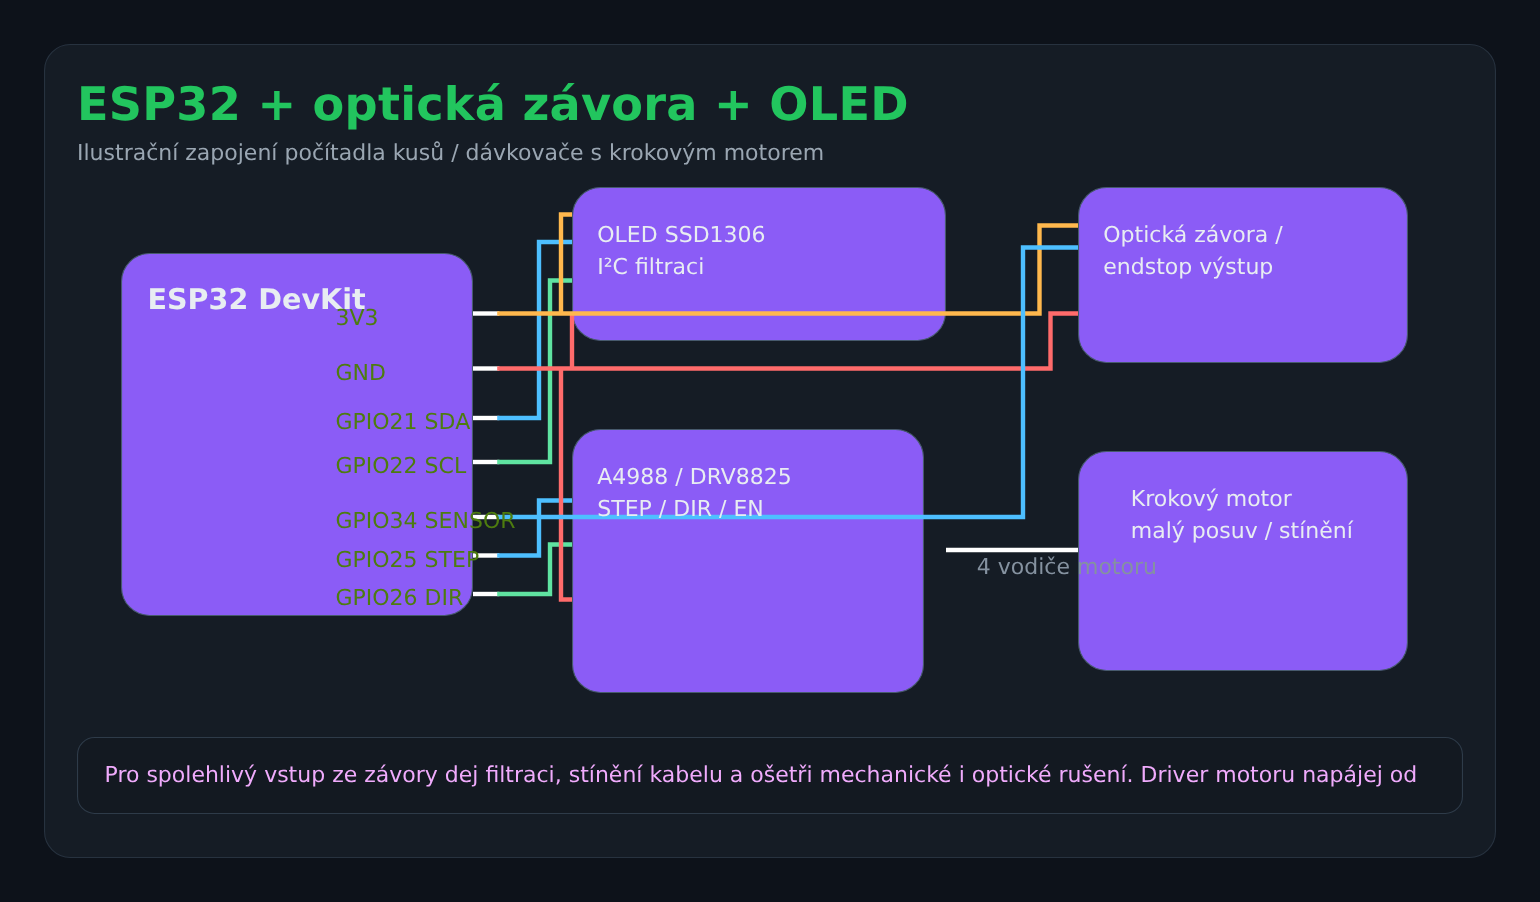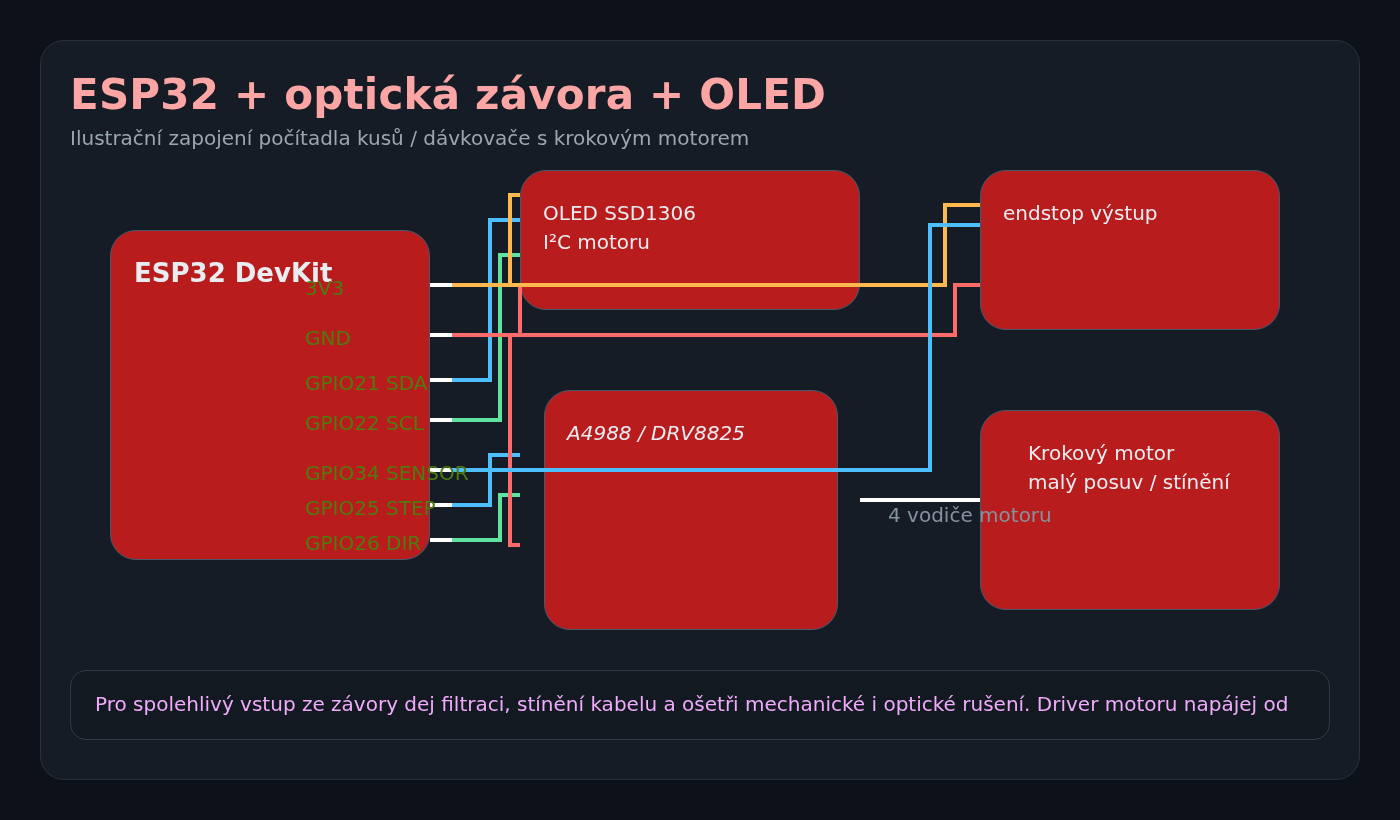--- a/index.html
+++ b/index.html
@@ -8,29 +8,29 @@
       background:#0d121a;
       font-family:"DejaVu Sans", sans-serif;
       position:relative;
     }
     .card {
       position:absolute; left:40px; top:40px; width:1318px; height:738px;
       background:#151c25; border:1px solid #27323f; border-radius:24px;
     }
     .title {
       position:absolute; left:70px; top:70px; margin:0;
-      font-size:42px; font-weight:bold; color:#fca5a5; letter-spacing:0.2px;
+      font-size:42px; font-weight:bold; color:#22c55e; letter-spacing:0.2px;
       white-space:nowrap;
     }
     .subtitle {
       position:absolute; left:70px; top:126px;
       font-size:20px; color:#9aa6b2; white-space:nowrap;
     }
     .box {
-      position:absolute; background:#b91c1c; border:1.5px solid #475a6d; border-radius:26px;
+      position:absolute; background:#8b5cf6; border:1.5px solid #475a6d; border-radius:26px;
       box-sizing:border-box;
     }
     .box-text {
       position:absolute; left:22px; top:28px; font-size:20px; line-height:29px;
       color:#e8edf2; white-space:nowrap;
     }
     .esp-title {
       position:absolute; left:134px; top:258px; font-size:26px; font-weight:bold; color:#e8edf2;
       white-space:nowrap; z-index:3;
     }
@@ -65,32 +65,34 @@
 <div class="pin" style="top:326px;">GND</div>
 <div class="pin" style="top:371px;">GPIO21 SDA</div>
 <div class="pin" style="top:411px;">GPIO22 SCL</div>
 <div class="pin" style="top:461px;">GPIO34 SENSOR</div>
 <div class="pin" style="top:496px;">GPIO25 STEP</div>
 <div class="pin" style="top:531px;">GPIO26 DIR</div>
 
 <div class="box" style="left:520px; top:170px; width:340px; height:140px;">
   <div class="box-text box-label">
     <div>OLED SSD1306</div>
-    <div>I²C motoru</div>
+    <div>I²C filtraci</div>
   </div>
 </div>
 
-<div class="box" style="left:544px; top:390px; width:294px; height:240px;font-style:italic;">
+<div class="box" style="left:520px; top:390px; width:320px; height:240px;">
   <div class="box-text box-label">
     <div>A4988 / DRV8825</div>
+    <div>STEP / DIR / EN</div>
   </div>
 </div>
 
 <div class="box" style="left:980px; top:170px; width:300px; height:160px;">
   <div class="box-text box-label">
+    <div>Optická závora /</div>
     <div>endstop výstup</div>
   </div>
 </div>
 
 <div class="box" style="left:980px; top:410px; width:300px; height:200px;">
   <div class="box-text box-label" style="top:28px;margin-left:25px;">
     <div>Krokový motor</div>
     <div>malý posuv / stínění</div>
   </div>
 </div>

